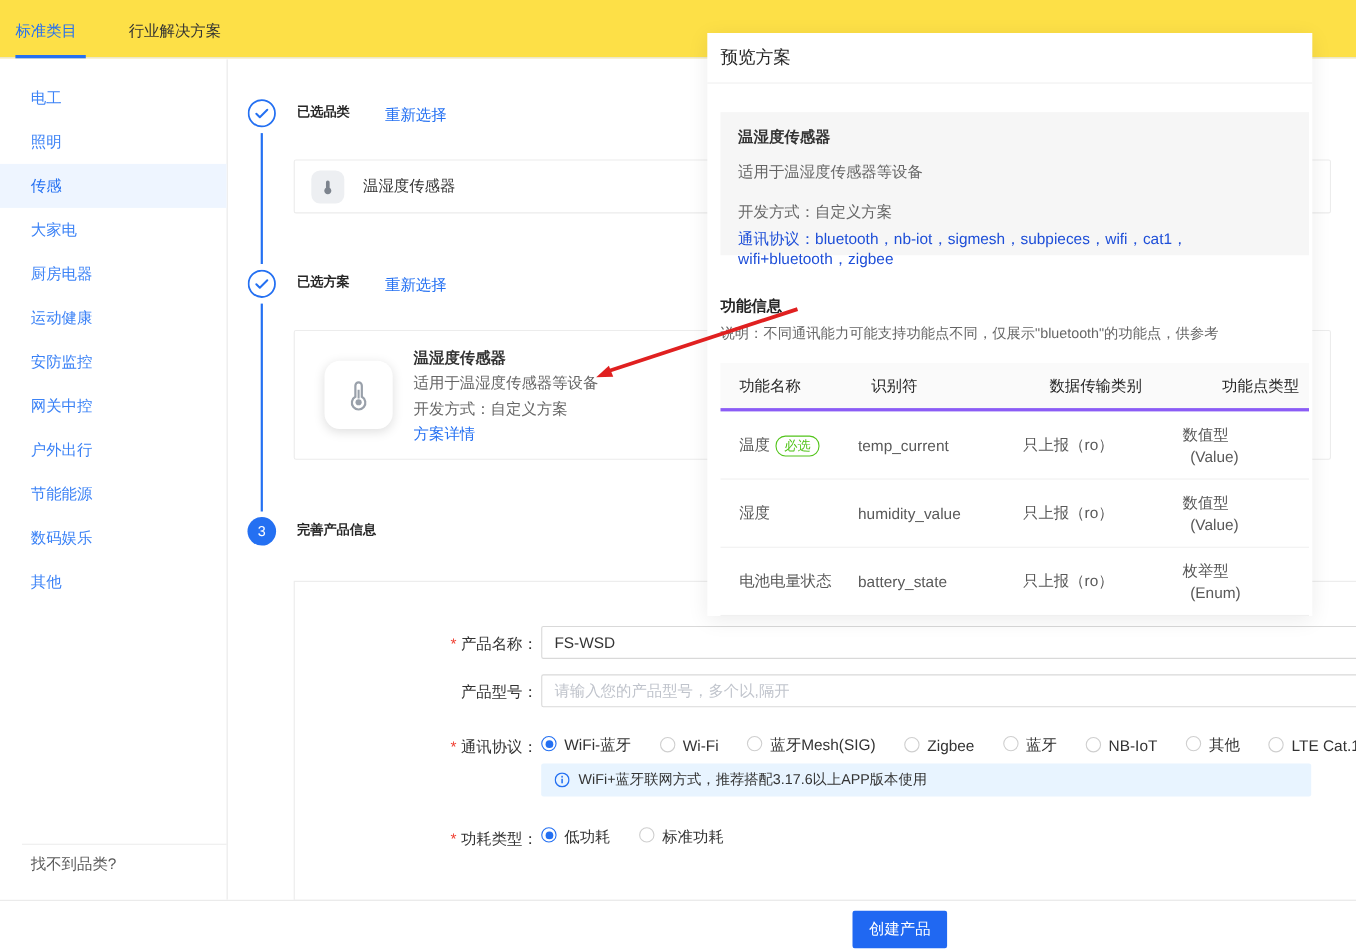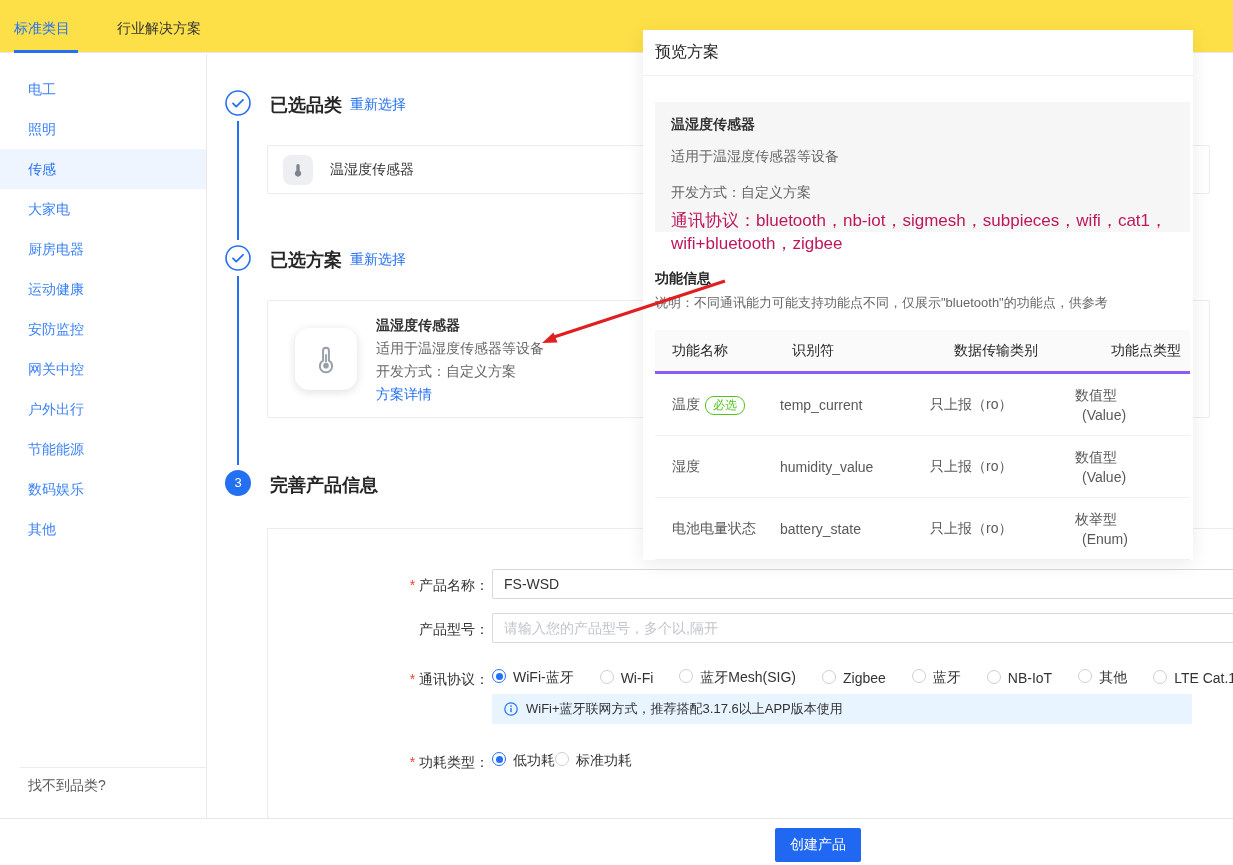--- a/index.html
+++ b/index.html
@@ -18,21 +18,21 @@
   .side-list{padding-top:15px;}
   .side-item{height:40px;line-height:40px;padding-left:28px;color:#3b82f6;cursor:pointer;}
   .side-item.active{background:#eef5ff;color:#2470f2;}
   .side-divider{position:absolute;top:713px;left:20px;right:0;border-top:1px solid #ededed;}
   .side-help{position:absolute;top:723px;left:28px;color:#595959;cursor:pointer;}
   
   .step-icon{position:absolute;width:26px;height:26px;}
   .step1-icon{left:225px;top:90px;}
   .step2-icon{left:225px;top:245px;}
   .step3-circle{position:absolute;left:225px;top:470px;width:26px;height:26px;border-radius:50%;background:#2470f2;color:#fff;font-size:13px;text-align:center;line-height:26px;}
-  .step-title{position:absolute;font-size:18px;font-weight:700;color:#262626;}
+  .step-title{position:absolute;font-size:12px;font-weight:700;color:#262626;}
   .t1{left:270px;top:93px;} .t2{left:270px;top:248px;} .t3{left:270px;top:473px;}
   .reselect{position:absolute;color:#2470f2;cursor:pointer;font-size:14px;}
   .r1{left:350px;top:96px;} .r2{left:350px;top:251px;}
   .connector{position:absolute;left:237px;width:2px;background:#2470f2;}
   .c1{top:121px;height:119px;} .c2{top:276px;height:189px;}
   
   .card1{position:absolute;left:267px;top:145px;width:943px;height:49px;border:1px solid #ececec;border-radius:2px;background:#fff;box-sizing:border-box;}
   .card1-icon{position:absolute;left:15px;top:9px;width:30px;height:30px;border-radius:8px;background:#edeff2;display:flex;align-items:center;justify-content:center;}
   .card1-label{position:absolute;left:62px;top:15px;color:#333;}
   .card2{position:absolute;left:267px;top:300px;width:943px;height:118px;border:1px solid #ececec;border-radius:2px;background:#fff;box-sizing:border-box;}
@@ -43,38 +43,38 @@
   .card2-link{color:#2470f2;cursor:pointer;}
   
   .form-card{position:absolute;left:267px;top:528px;width:976px;height:291px;border:1px solid #ececec;background:#fff;box-sizing:border-box;}
   .f-label{position:absolute;left:0;width:221px;text-align:right;color:#333;}
   .req::before{content:"* ";color:#f04134;}
   .f-input{position:absolute;left:224px;width:744px;height:30px;border:1px solid #d9d9d9;border-radius:2px;box-sizing:border-box;padding:0 11px;font-size:14px;color:#333;font-family:inherit;outline:none;background:#fff;}
   .f-input::placeholder{color:#c0c4cc;}
   .l1{top:48px;} .in1{top:40px;}
   .l2{top:92px;} .in2{top:84px;}
   .l3{top:142px;} .radios1{position:absolute;left:224px;top:134px;height:30px;display:flex;align-items:center;gap:26px;}
-  .l4{top:225px;} .radios2{position:absolute;left:224px;top:217px;height:30px;display:flex;align-items:center;}
+  .l4{top:225px;} .radios2{position:absolute;left:224px;top:217px;height:30px;display:flex;align-items:center;gap:26px;}
   .radio-opt{display:flex;align-items:flex-start;gap:7px;cursor:pointer;color:#333;white-space:nowrap;}
   .radio{width:14px;height:14px;border-radius:50%;border:1px solid #cfcfcf;background:#fff;display:inline-block;position:relative;box-sizing:border-box;flex:0 0 auto;}
   .radio.sel{border-color:#2470f2;}
   .radio.sel::after{content:"";position:absolute;left:2.5px;top:2.5px;right:2.5px;bottom:2.5px;background:#2470f2;border-radius:50%;}
   .hint-box{position:absolute;left:224px;top:165px;width:700px;height:30px;background:#e8f4ff;border-radius:2px;display:flex;align-items:center;gap:8px;padding-left:12px;box-sizing:border-box;font-size:13px;color:#333;}
   
   .footer{position:absolute;left:0;top:818px;width:1233px;height:47px;background:#fff;border-top:1px solid #e9e9e9;box-sizing:border-box;}
   .create-btn{position:absolute;left:775px;top:828px;width:86px;height:34px;background:#2068f2;color:#fff;border:none;border-radius:2px;font-size:14px;font-family:inherit;cursor:pointer;}
   
   .overlay{position:absolute;left:643px;top:30px;width:550px;height:530px;background:#fff;z-index:10;box-shadow:0 4px 18px rgba(0,0,0,0.08);}
   .ov-title{position:absolute;left:12px;top:12px;font-size:16px;color:#262626;}
   .ov-divider{position:absolute;left:0;top:45px;width:100%;border-top:1px solid #f0f0f0;}
   .ov-card{position:absolute;left:12px;top:72px;width:535px;height:130px;background:#f6f6f6;box-sizing:border-box;padding:14px 16px;}
   .ov-card .nm{font-weight:700;color:#333;margin-bottom:14px;}
   .ov-card .ds{color:#666;margin-bottom:18px;}
   .ov-card .dv{color:#666;margin-bottom:7px;}
-  .ov-card .pr{color:#be185d;font-size:17px;}
+  .ov-card .pr{color:#1d4ed8;font-size:14px;}
   .ov-func-title{position:absolute;left:12px;top:240px;font-weight:700;color:#262626;}
   .ov-note{position:absolute;left:12px;top:264px;font-size:13px;color:#666;}
   .ov-table{position:absolute;left:12px;top:300px;width:535px;}
   .t-head{display:grid;grid-template-columns:125px 150px 145px 1fr;align-items:center;height:41px;background:#fafafa;color:#262626;border-bottom:3px solid #8b5cf6;gap:12px;}
   .t-row{display:grid;grid-template-columns:125px 150px 145px 1fr;align-items:center;height:61px;border-bottom:1px solid #f0f0f0;color:#595959;}
   .t-head > div:first-child,.t-row > div:first-child{padding-left:17px;}
   .badge{display:inline-block;margin-left:5px;padding:0 7px;border:1px solid #52c41a;border-radius:9px;color:#52c41a;font-size:12px;line-height:17px;background:#fff;}
   .type-cell div{line-height:20px;}
   .type-cell .tl2{padding-left:7px;}
   .name-cell{line-height:19px;padding-right:8px;}

